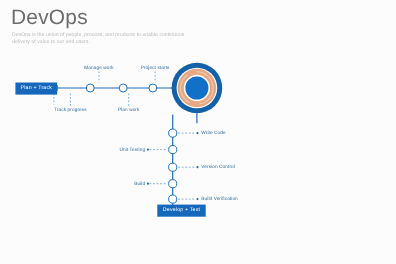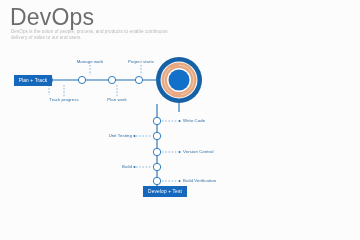--- a/index.html
+++ b/index.html
@@ -18,21 +18,21 @@
     width: 360px;
     height: 202px;
     background: #fcfcfc;
   }
 
   
   #title {
     position: absolute;
     left: 10px;
     top: 6px;
-    font-size: 23px;
+    font-size: 19px;
     font-weight: 300;
     letter-spacing: 0.2px;
     color: #6d6d6d;
     line-height: 22px;
     white-space: nowrap;
   }
   #subtitle {
     position: absolute;
     left: 11px;
     top: 29px;

